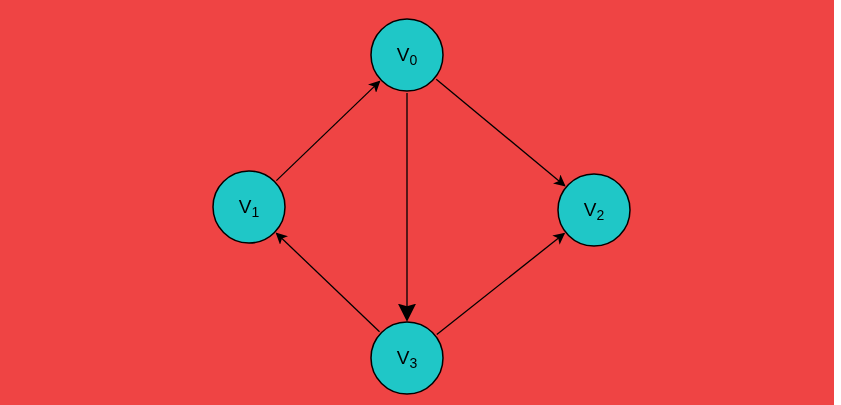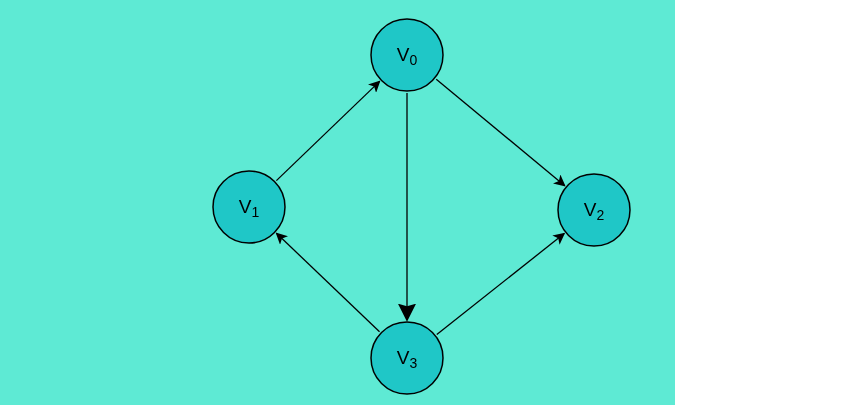--- a/index.html
+++ b/index.html
@@ -3,23 +3,23 @@
 <meta charset="utf-8">
 <style>
   html, body {
     margin: 0;
     padding: 0;
     background: #ffffff;
     font-family: "Liberation Sans", sans-serif;
   }
   .stage {
     position: relative;
-    width: 675px;
+    width: 834px;
     height: 405px;
-    background: #5eead4;
+    background: #ef4444;
     overflow: hidden;
   }
   svg { display: block; }
   .edge-line {
     stroke: #000000;
     stroke-width: 1.3;
     fill: none;
   }
   .node-circle {
     stroke: #000000;

